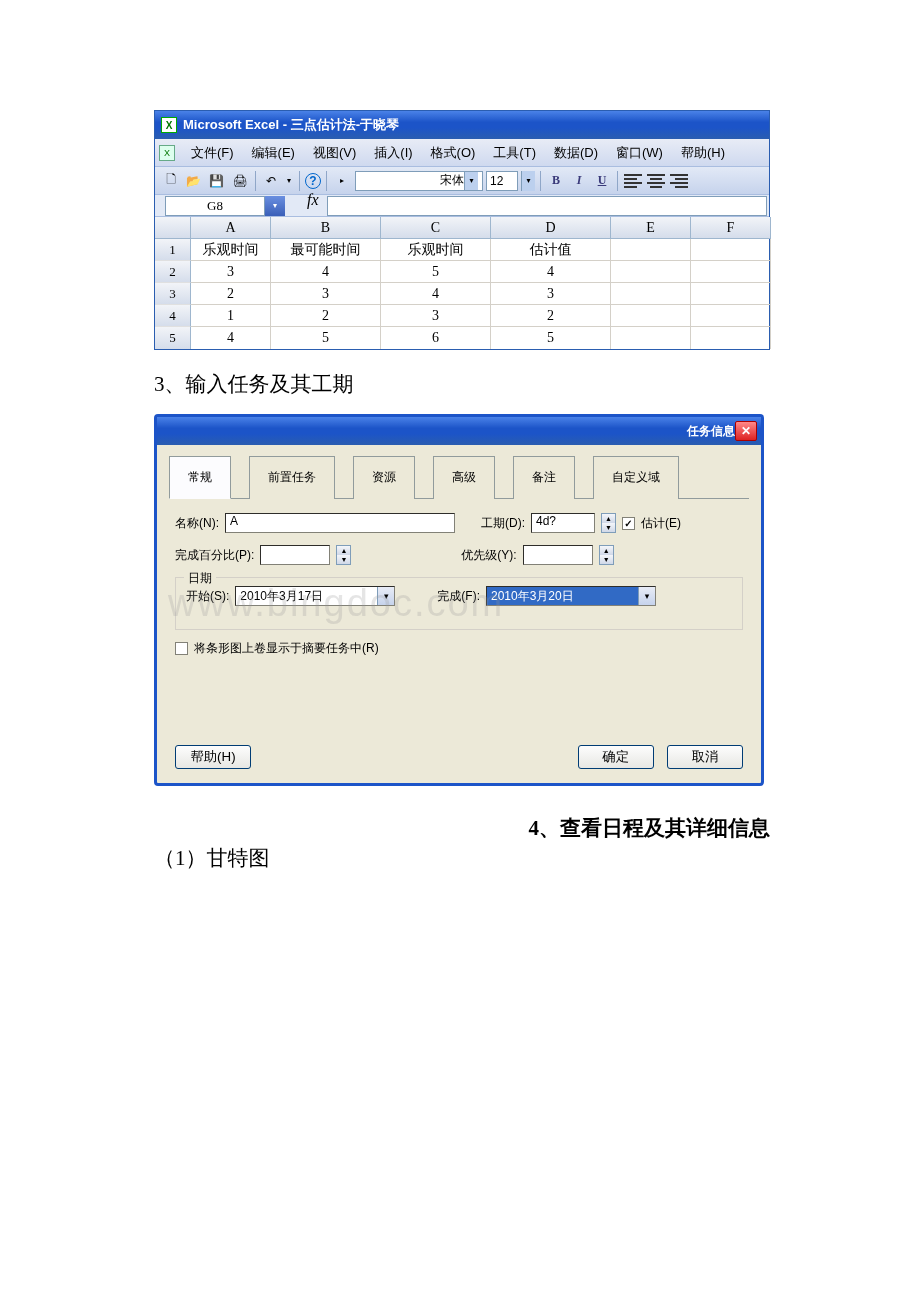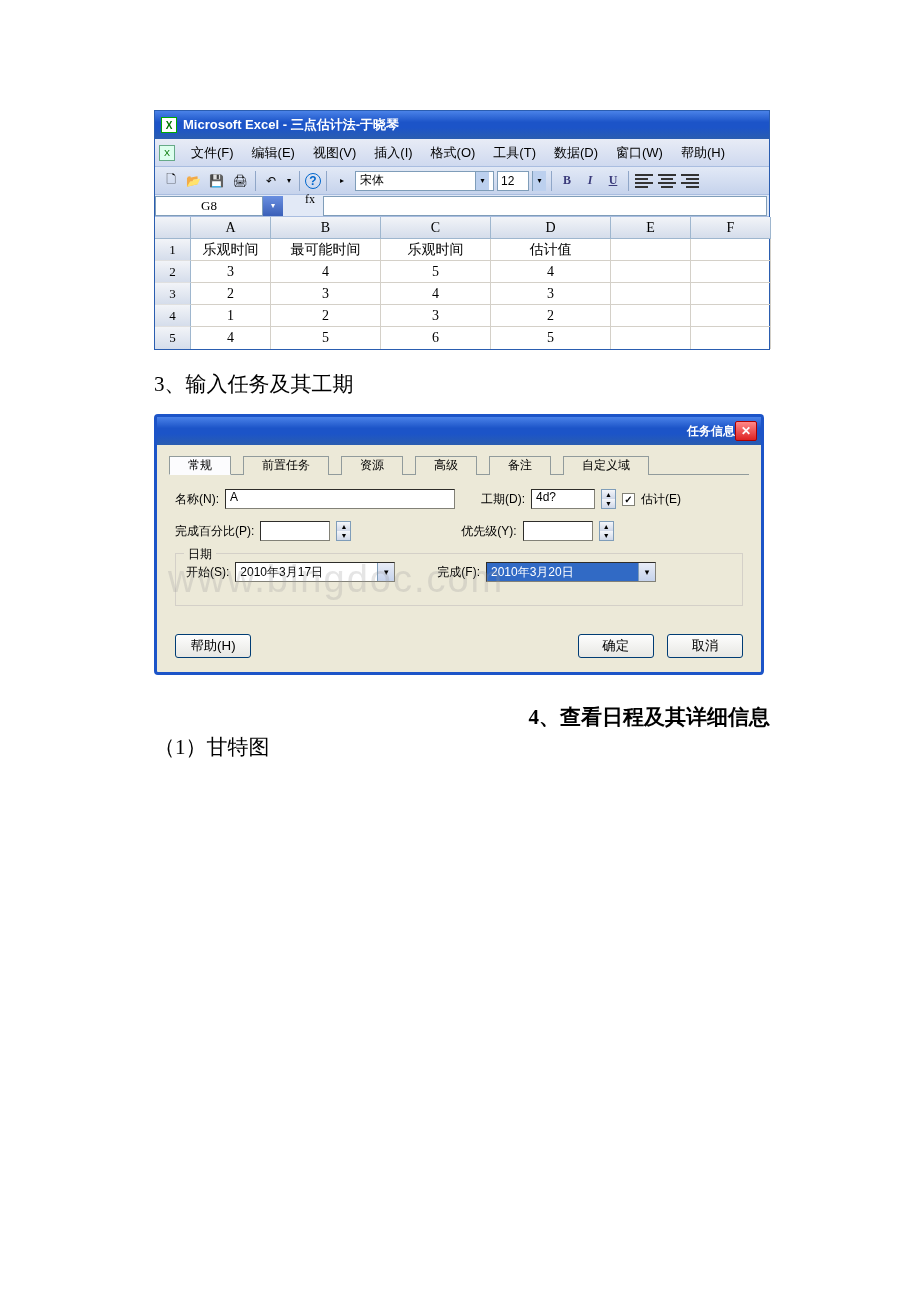--- a/index.html
+++ b/index.html
@@ -66,22 +66,22 @@
     font-family: Tahoma, sans-serif;
   }
   .tb-ic {
     width: 20px; height: 20px;
     display: inline-flex; align-items: center; justify-content: center;
     font-size: 12px;
     border: 1px solid transparent;
   }
   .sep { width:1px; height:20px; background:#8fa6c8; margin:0 2px; }
   .font-picker {
-    width: 139px; height: 20px; border:1px solid #7f9db9; background:#fff;
-    display:flex; align-items:center; padding:0 4px; justify-content:space-between;
+    width: 128px; height: 20px; border:1px solid #7f9db9; background:#fff;
+    display:flex; align-items:center; padding:0 4px; justify-content:flex-end;
     font-size:12px;
   }
   .size-picker {
     width:32px; height:20px; border:1px solid #7f9db9; background:#fff;
     display:flex; align-items:center; padding:0 3px; justify-content:space-between;
     font-size:12px;
   }
   .dd-arrow {
     width: 14px; height:18px; background:#bcd0ee; border-left:1px solid #7f9db9;
     display:flex; align-items:center; justify-content:center; font-size:8px;
@@ -89,29 +89,29 @@
   .bold-b { font-weight:bold; font-family:"Times New Roman",serif; color:#3a3a7a;}
   .ital-i { font-style:italic; font-family:"Times New Roman",serif; color:#3a3a7a; font-weight:bold;}
   .under-u { text-decoration:underline; font-family:"Times New Roman",serif; color:#3a3a7a; font-weight:bold;}
   .align-ic { width:18px; display:inline-block; }
   .align-ic span { display:block; height:2px; background:#333; margin:2px 0; }
   .namebox-row {
     height: 22px; background:#e2e9f6;
     display:flex; align-items:center; border-bottom:1px solid #a9bde0;
   }
   .namebox {
-    width: 108px; height:20px; border:1px solid #7f9db9; background:#fff;
+    width: 100px; height:20px; border:1px solid #7f9db9; background:#fff;
     display:flex; align-items:center; justify-content:center; font-family:Tahoma;
-    margin-left: 0;
+    margin-left: 10px;
   }
   .nb-dd {
     width: 20px; height:20px; background: linear-gradient(#6a8fe0,#3a5fb8);
     display:flex; align-items:center; justify-content:center; color:#fff; font-size:8px;
   }
-  .fx-label { font-family:"Times New Roman"; margin:0 8px 12px 22px; font-size:12px;}
+  .fx-label { font-style:italic; font-family:"Times New Roman"; margin:0 8px 12px 22px; font-size:16px;}
   .formula-bar {
     flex:1; height:20px; background:#fff; border:1px solid #7f9db9; margin-right:2px;
   }
   .sheet-grid {
     display:grid;
     grid-template-columns: 36px 80px 110px 110px 120px 80px 80px;
     font-family: "SimSun", Tahoma;
     background:#fff;
   }
   .hdr-cell {
@@ -168,25 +168,25 @@
     width:22px; height:20px; background: linear-gradient(#f88,#d22);
     border:1px solid #a00; border-radius:2px;
     display:flex; align-items:center; justify-content:center;
     color:#fff; font-weight:bold; font-family:sans-serif;
   }
   .tabs-row {
     display:flex; margin:10px 12px 0 12px;
     border-bottom:1px solid #919b9c;
   }
   .tab {
-    padding:0 18px;
+    padding:12px 18px;
     border:1px solid #919b9c;
     border-bottom:none;
     background:#ece9d8;
-    margin-right: 12px;
+    margin-right: 18px;
     position:relative; top:1px;
     cursor:default;
   }
   .tab.active {
     background:#fcfcfe;
     border-bottom:1px solid #fcfcfe;
     font-weight: normal;
   }
   .dlg-body {
     padding: 14px 18px 8px 18px;
@@ -416,20 +416,24 @@
             <div class="combo-btn">▾</div>
           </div>
           <span style="margin-left:36px">完成(F):</span>
           <div class="combo" style="width:170px">
             <div class="combo-text sel">2010年3月20日</div>
             <div class="combo-btn">▾</div>
           </div>
         </div>
       </div>
     </div>
+    <div class="form-row" style="margin-bottom:70px">
+      <span class="chk"></span>
+      <span>将条形图上卷显示于摘要任务中(R)</span>
+    </div>
   </div>
   <div class="btn-row">
     <button class="dlg-btn">帮助(H)</button>
     <div>
       <button class="dlg-btn" style="margin-right:10px">确定</button>
       <button class="dlg-btn">取消</button>
     </div>
   </div>
 </div>
 </div>

